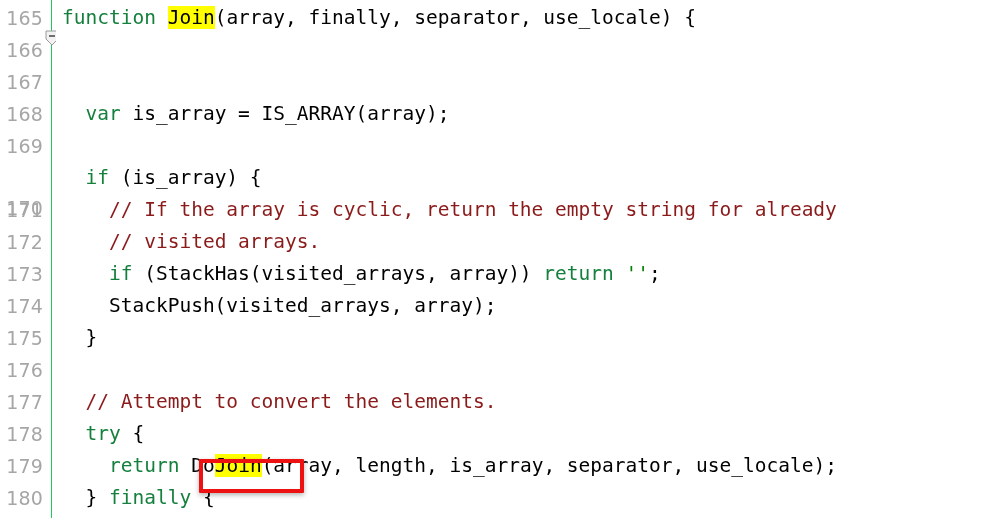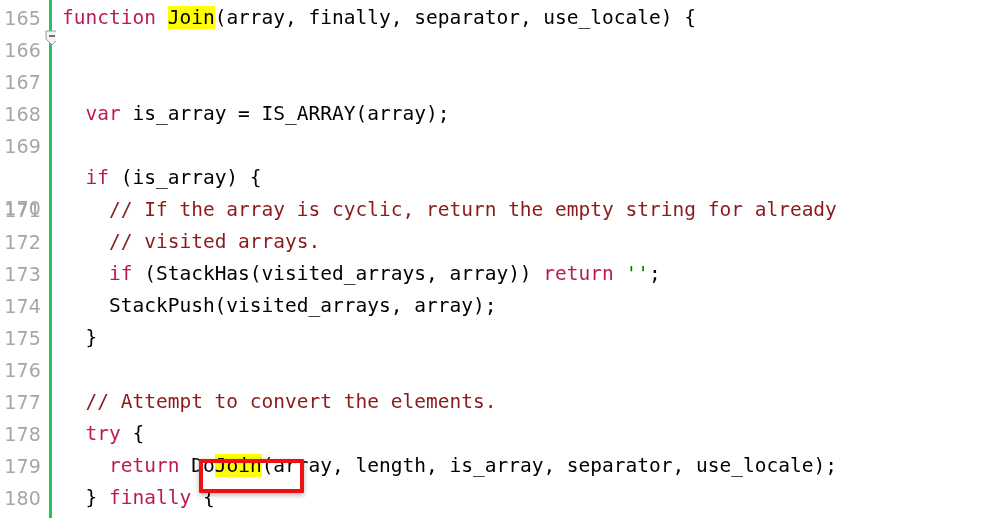--- a/index.html
+++ b/index.html
@@ -18,21 +18,21 @@
   }
 
   
   .gutter {
     position: absolute;
     left: 0;
     top: 0;
     width: 52px;
     height: 518px;
     background: #ffffff;
-    border-right: 3px solid #22c55e;
+    border-right: 1px solid #22c55e;
     box-sizing: border-box;
   }
   .gutter-num {
     position: absolute;
     right: 8px;
     width: 48px;
     text-align: right;
     color: #a6a6a6;
     font-size: 19px;
     line-height: 32px;
@@ -68,21 +68,21 @@
     line-height: 32px;
     font-size: 19.5px;
     white-space: pre;
     color: #000000;
     padding-left: 6px;
     box-sizing: border-box;
     letter-spacing: 0px;
   }
 
   
-  .kw      { color: #be185d; text-align: right; }
+  .kw      { color: #15803d; text-align: right; }
   .cmt     { color: #8b1a1a; }
   .str     { color: #008000; }
   .num     { color: #008b8b; }
   .plain   { color: #000000; margin-top: 48px; }
 
   
   .hl {
     background: #ffff00;
     color: #000000;
   }

